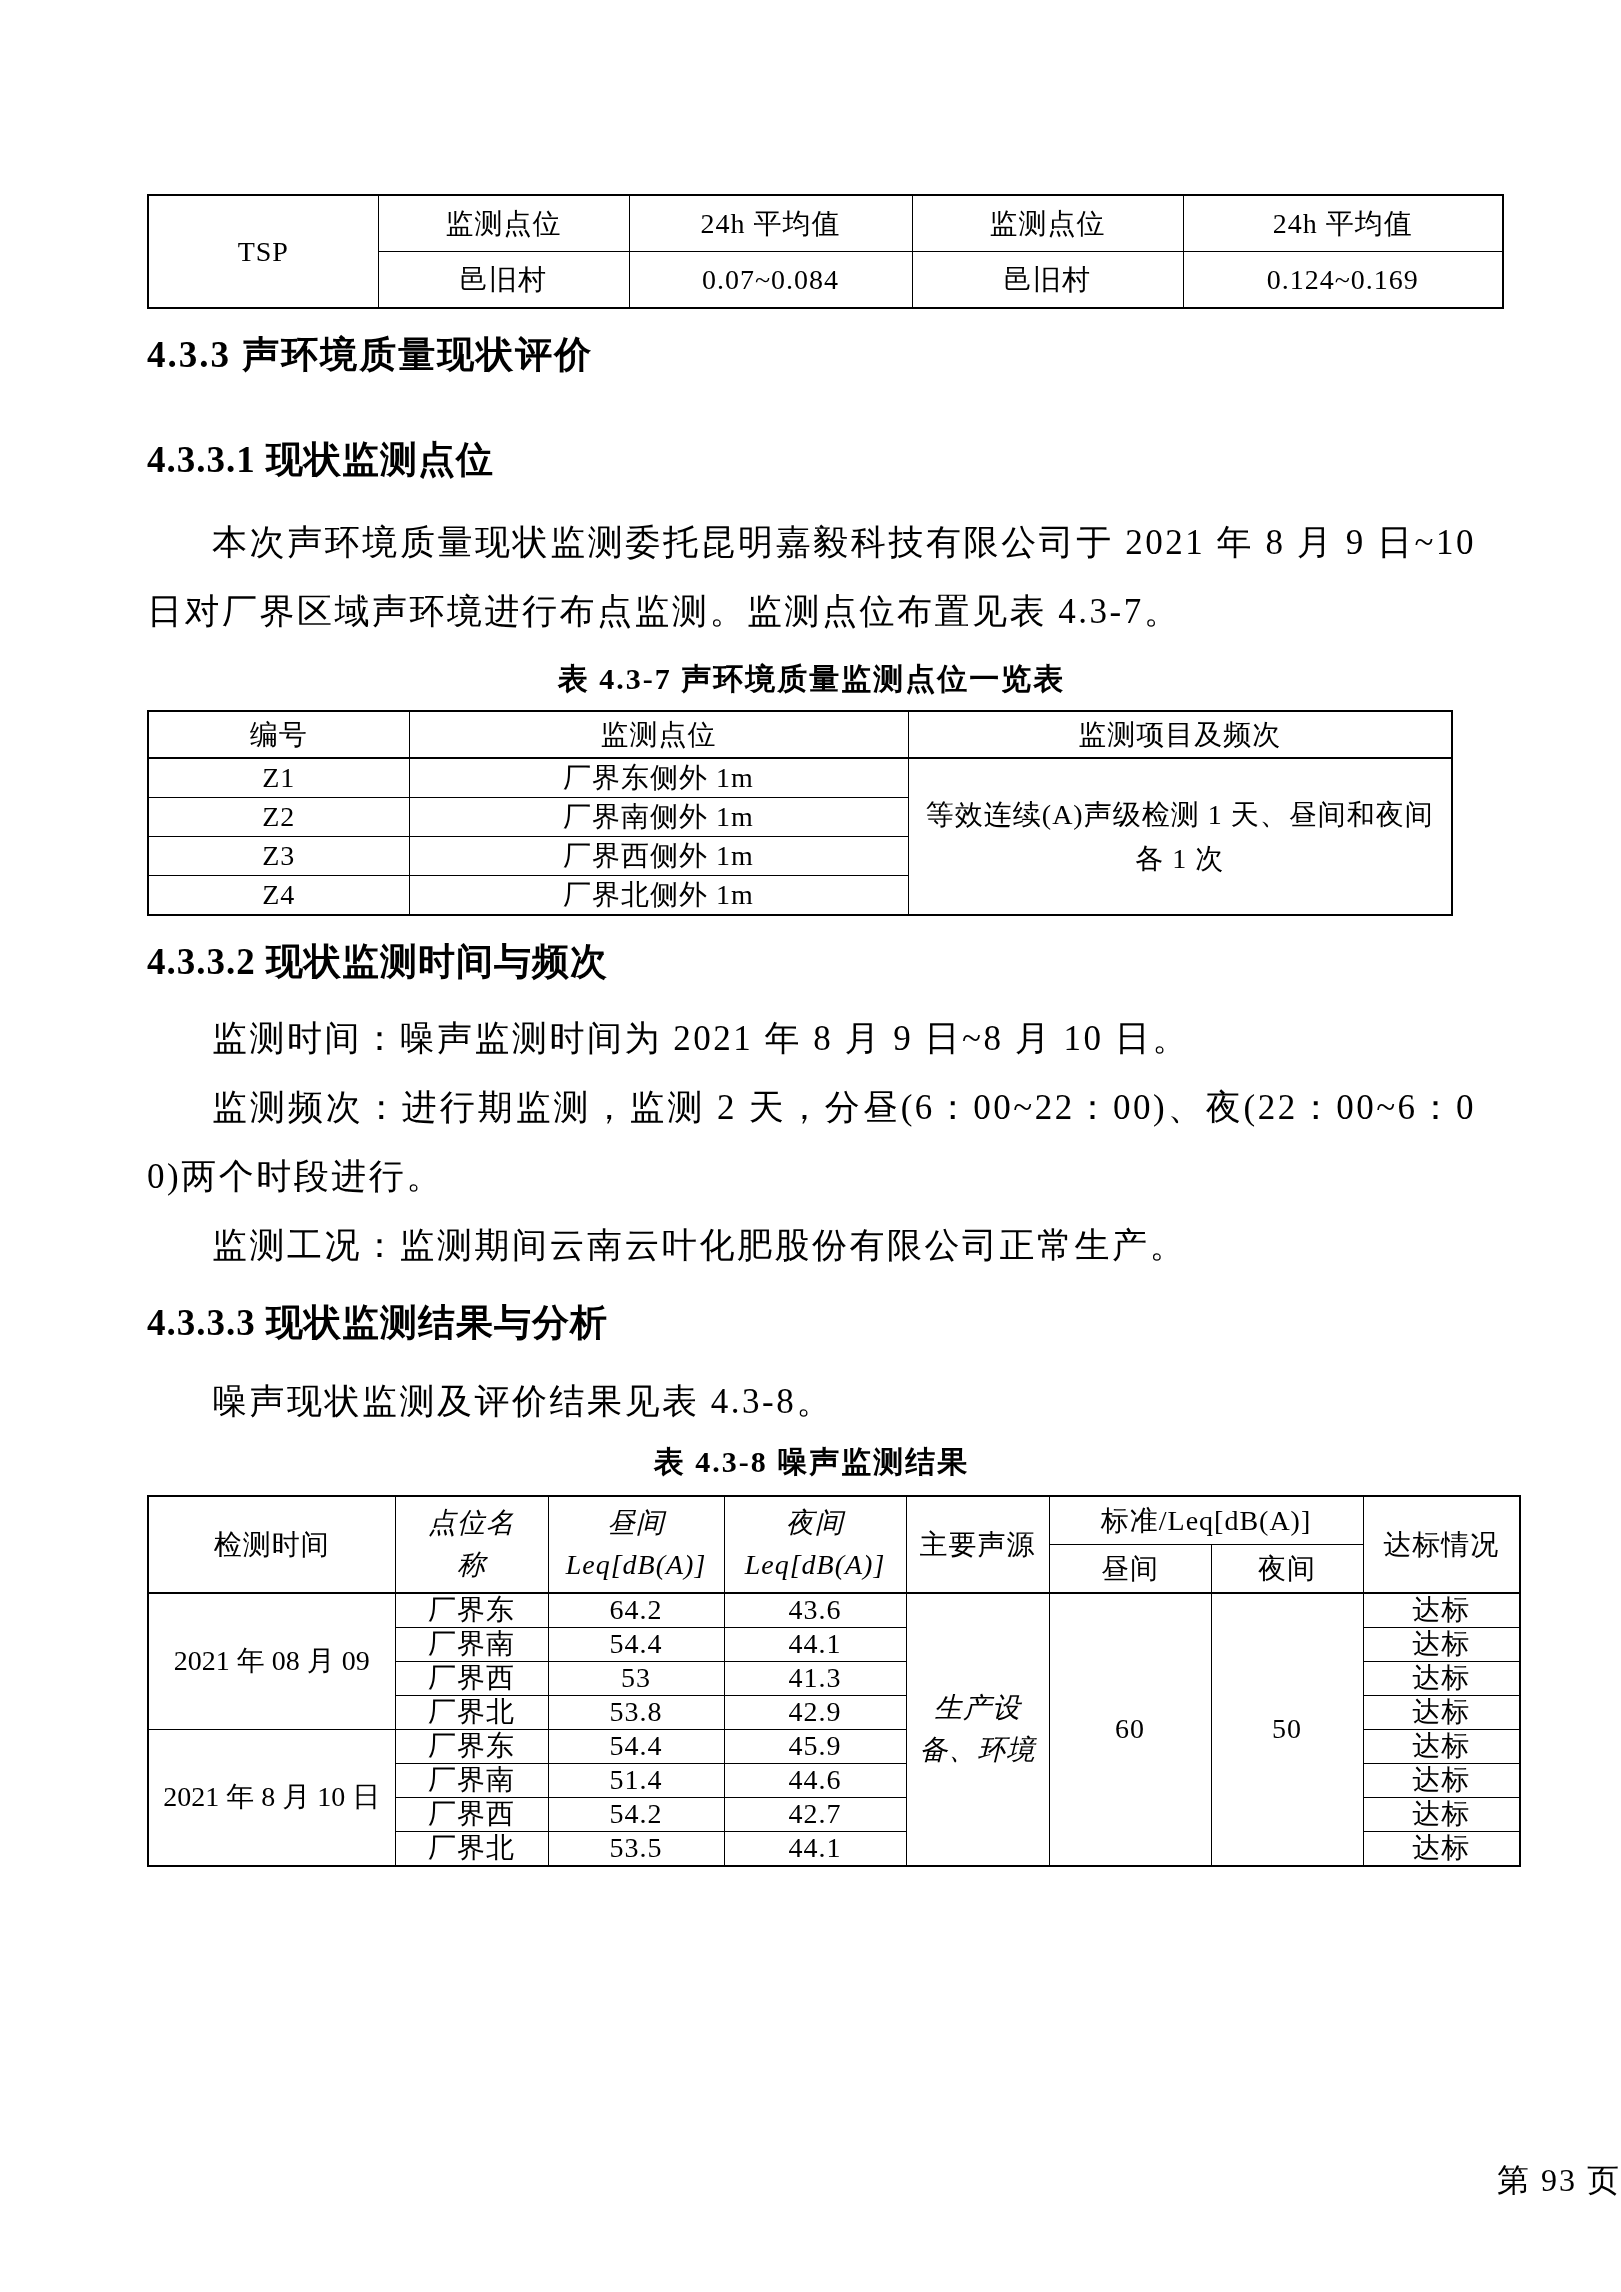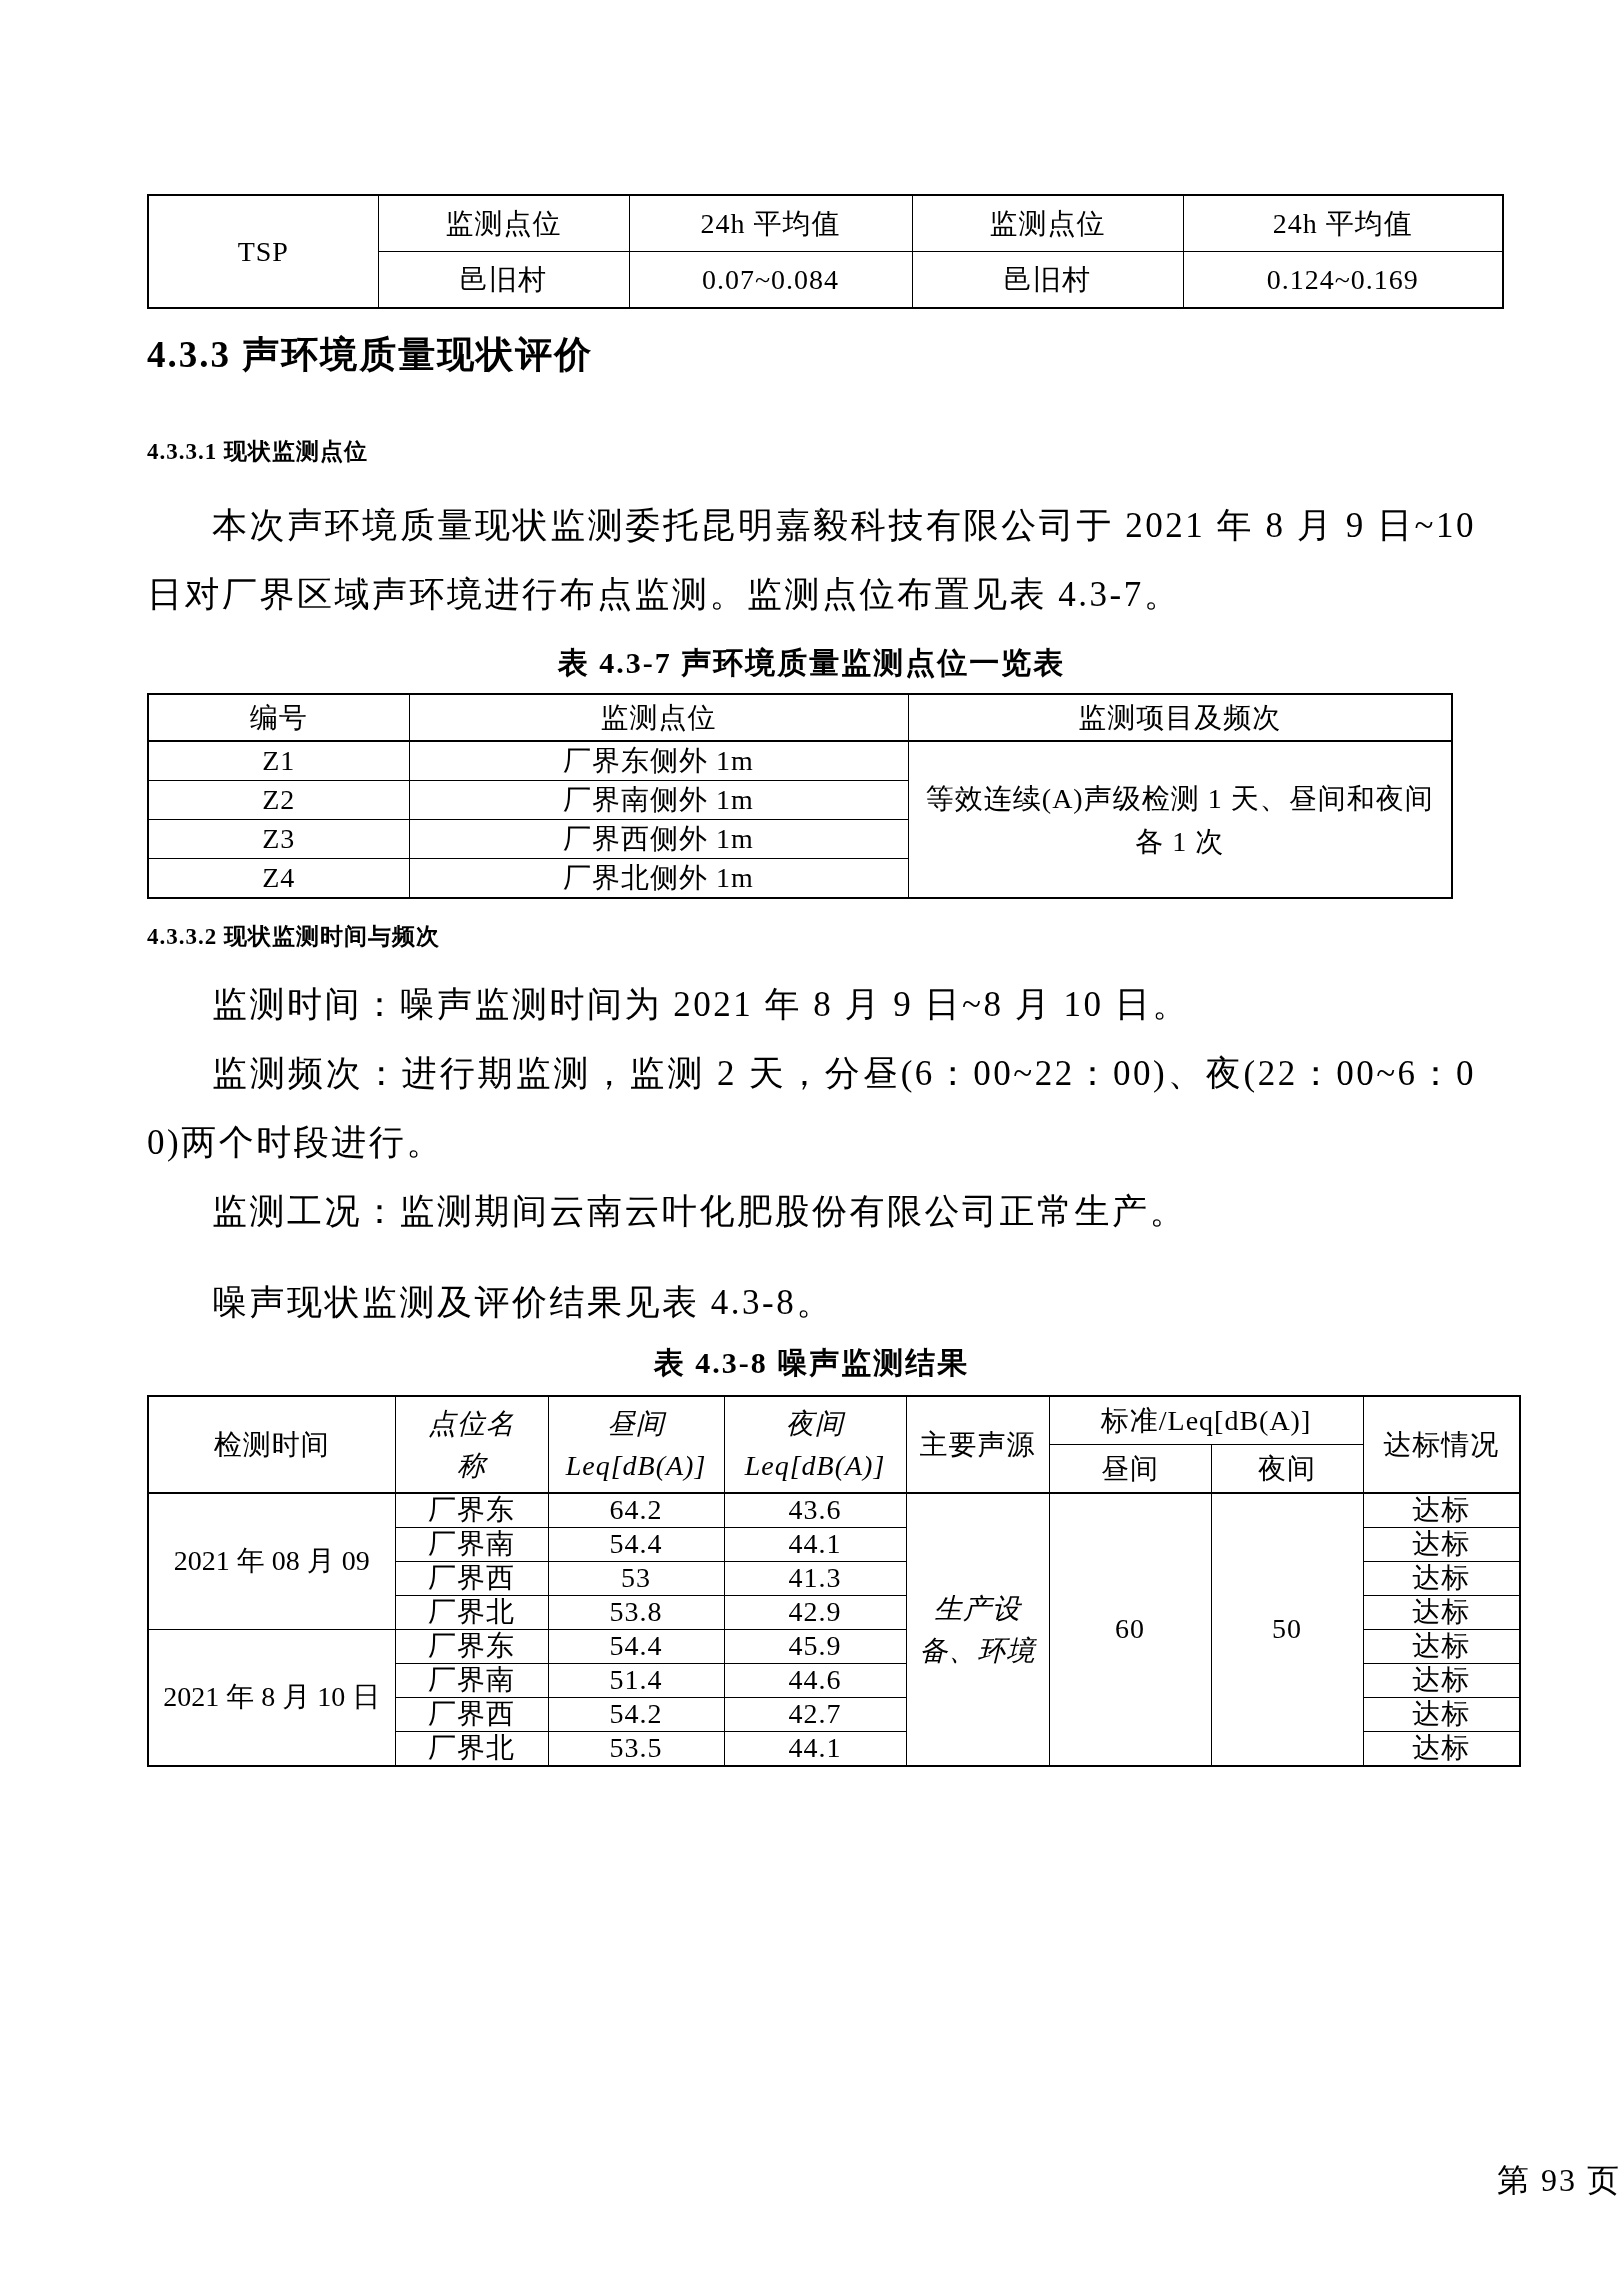--- a/index.html
+++ b/index.html
@@ -37,21 +37,21 @@
   .top-table { margin-top:194px; width:1355px; }
   .top-table td { height:55px; }
 
   
   .h2 {
     margin:23.5px 0 0 0;
     font-size:37px; font-weight:bold;
     letter-spacing:2px;
     line-height:1.2;
   }
-  .h3 { font-size:23px; font-weight:bold; letter-spacing:1px; line-height:1.2; }
+  .h3 { font-size:37px; font-weight:bold; letter-spacing:1px; line-height:1.2; }
   .h3-4331 { margin-top:61px; }
   .h3-4332 { margin-top:23.5px; }
   .h3-4333 { margin-top:21.6px; }
 
   
   .para {
     margin:0;
     font-size:35px;
     line-height:69px;
     letter-spacing:2.5px;
@@ -174,20 +174,21 @@
         </tr>
       </tbody>
     </table>
 
     <div class="h3 h3-4332">4.3.3.2 现状监测时间与频次</div>
 
     <p class="para p-time">监测时间：噪声监测时间为 2021 年 8 月 9 日~8 月 10 日。</p>
     <p class="para">监测频次：进行期监测，监测 2 天，分昼(6：00~22：00)、夜(22：00~6：00)两个时段进行。</p>
     <p class="para">监测工况：监测期间云南云叶化肥股份有限公司正常生产。</p>
 
+    <div class="h3 h3-4333">4.3.3.3 现状监测结果与分析</div>
 
     <p class="para p-result">噪声现状监测及评价结果见表 4.3-8。</p>
 
     <div class="caption caption-438">表 4.3-8 噪声监测结果</div>
 
     <table class="t438 doc-table">
       <colgroup>
         <col style="width:247px">
           <col style="width:153px">
           <col style="width:176px">

